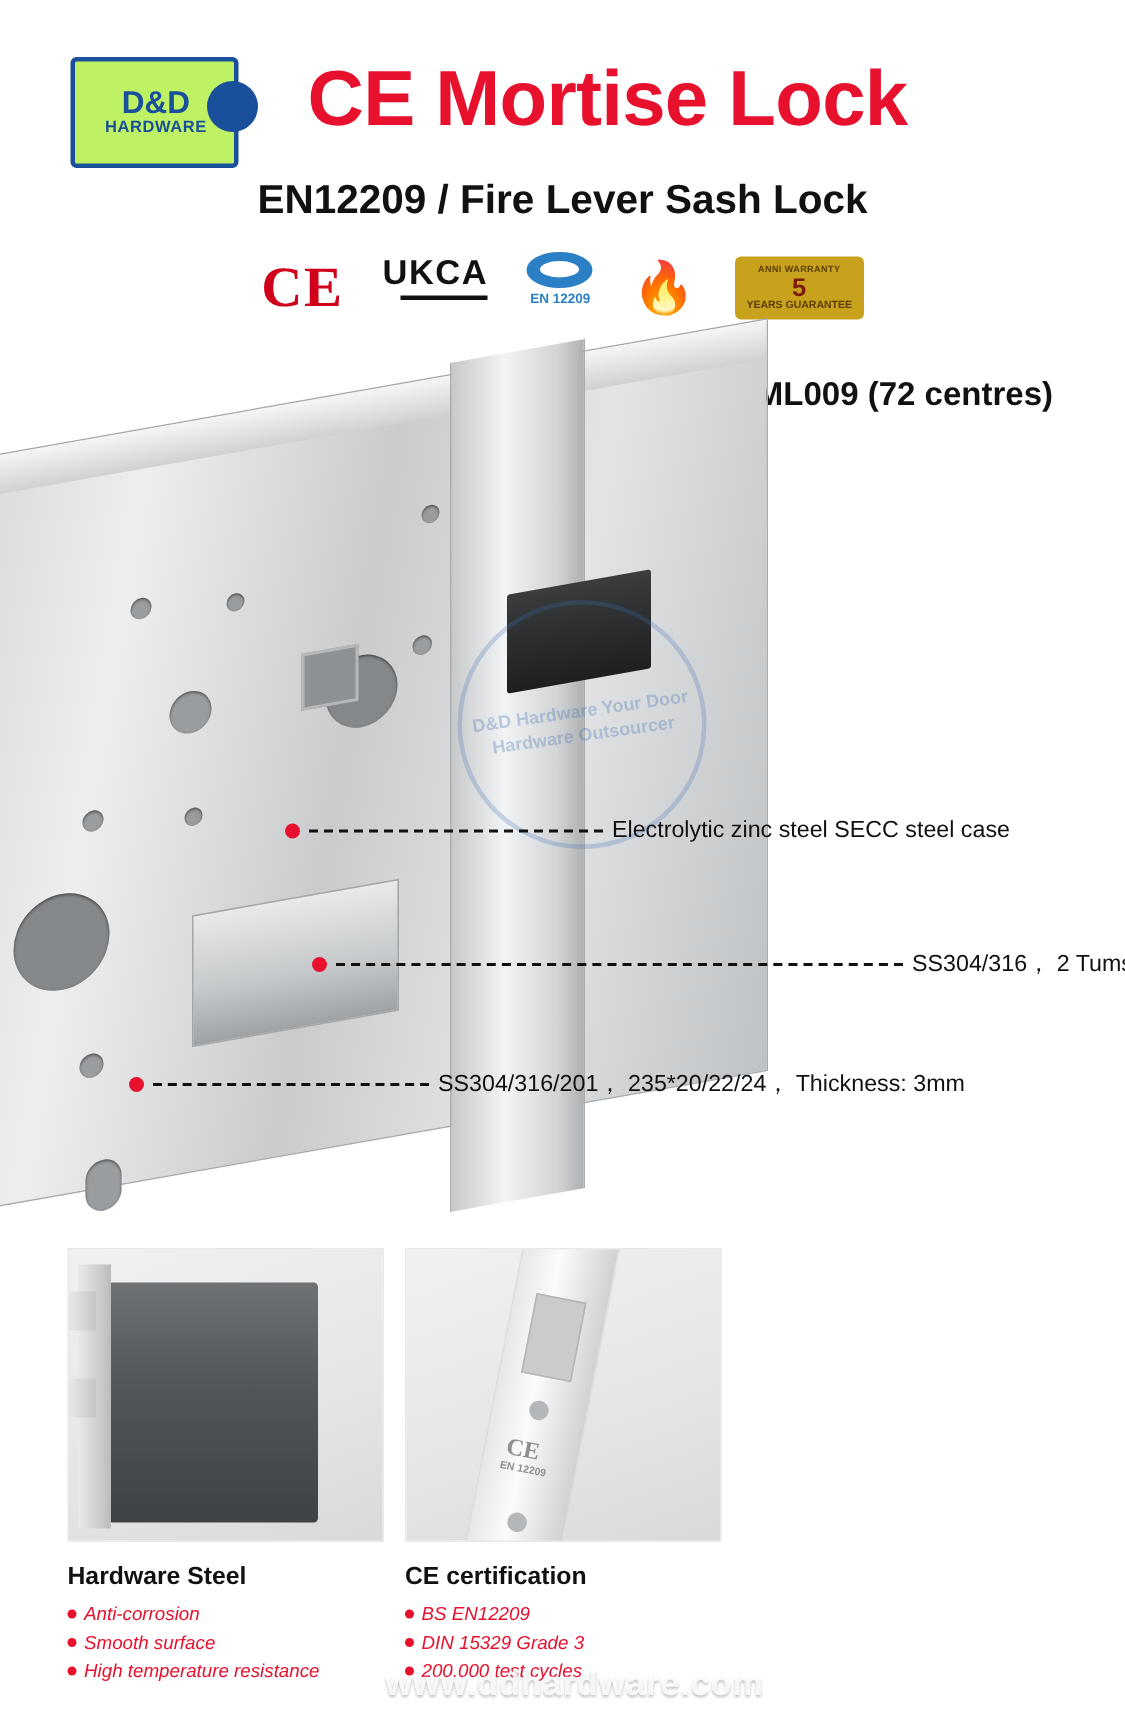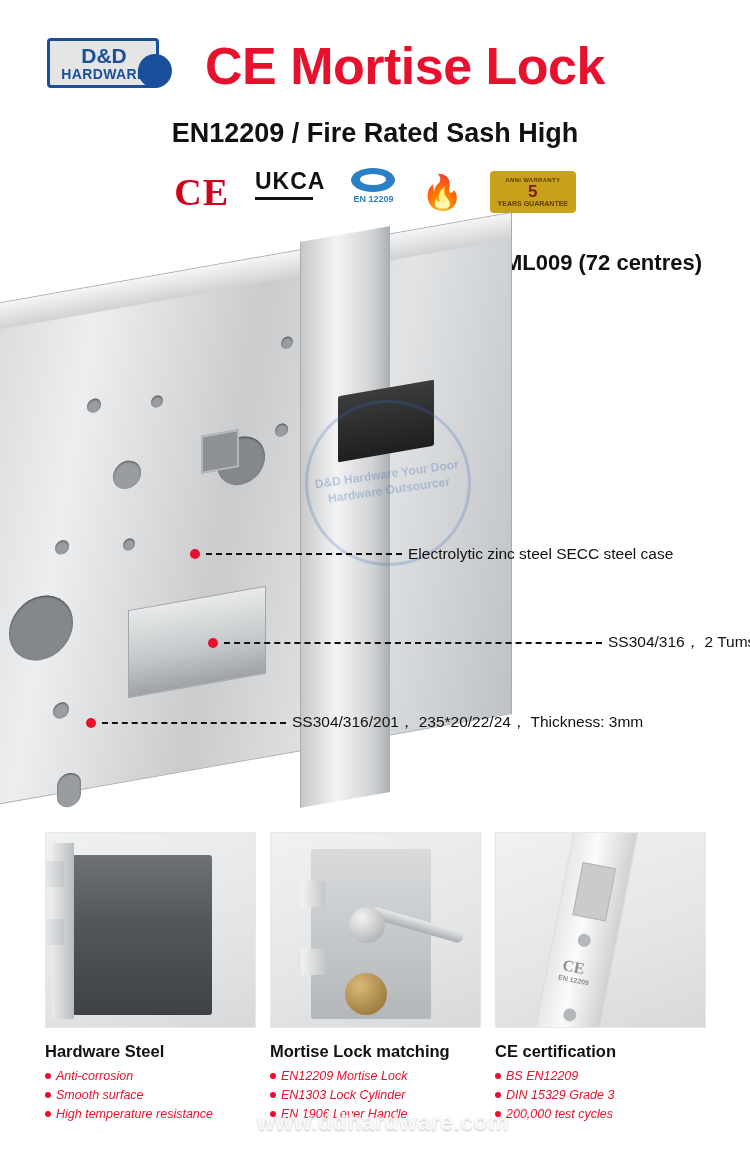--- a/index.html
+++ b/index.html
@@ -18,39 +18,39 @@
   
   .header {
     position: relative;
     height: 230px;
   }
   .logo {
     position: absolute;
     left: 47px;
     top: 38px;
     width: 112px;
-    height: 50px;
+    height: 74px;
     border: 3px solid #1a4f9c;
     border-radius: 4px;
-    background: #e5e5e5;
+    background: #bef264;
     display: flex;
     align-items: center;
     justify-content: center;
     box-sizing: border-box;
   }
   .logo-text {
     font-weight: bold;
     color: #1a4f9c;
     line-height: 1.05;
     font-size: 21px;
     text-align: center;
     padding-left: 2px;
   }
   .logo-text .sub {
-    font-size: 14px;
+    font-size: 11px;
     letter-spacing: .4px;
     display: block;
   }
   .logo-circle {
     position: absolute;
     right: -16px;
     top: 13px;
     width: 34px;
     height: 34px;
     border-radius: 50%;
@@ -94,21 +94,21 @@
   .badge-ce {
     font-size: 38px;
     font-weight: bold;
     color: #d0021b;
     font-family: "Liberation Serif", serif;
     letter-spacing: 1px;
   }
   .badge-ukca {
     display: flex;
     flex-direction: column;
-    align-items: flex-start;
+    align-items: flex-end;
     color: #111;
     font-weight: bold;
   }
   .badge-ukca .big { font-size: 23px; letter-spacing: 1px; }
   .badge-ukca .bar { width: 58px; height: 3px; background: #111; margin-top: 2px; }
   .badge-en {
     display: flex;
     flex-direction: column;
     align-items: center;
   }
@@ -394,21 +394,21 @@
 
   <div class="logo">
     <div class="logo-text">
       <span>D&amp;D</span>
       <span class="sub">HARDWARE</span>
     </div>
     <div class="logo-circle"></div>
   </div>
 
   <div class="title-main">CE Mortise Lock</div>
-  <div class="title-sub">EN12209 / Fire Rated Sash High</div>
+  <div class="title-sub">EN12209 / Fire Lever Sash Lock</div>
 
   <div class="badges">
     <div class="badge badge-ce">CE</div>
 
     <div class="badge badge-ukca">
       <span class="big">UKCA</span>
       <span class="bar"></span>
     </div>
 
     <div class="badge badge-en">
@@ -484,36 +484,20 @@
       <div class="p1-tongue" style="top:86px;"></div>
     </div>
     <div class="panel-title">Hardware Steel</div>
     <ul class="panel-list">
       <li>Anti-corrosion</li>
       <li>Smooth surface</li>
       <li>High temperature resistance</li>
     </ul>
   </div>
 
-  <div class="panel">
-    <div class="panel-img">
-      <div class="p2-plate"></div>
-      <div class="p2-handle"></div>
-      <div class="p2-rose"></div>
-      <div class="p2-cyl"></div>
-      <div class="p1-tongue" style="left:30px; top:48px;"></div>
-      <div class="p1-tongue" style="left:30px; top:116px;"></div>
-    </div>
-    <div class="panel-title">Mortise Lock matching</div>
-    <ul class="panel-list">
-      <li>EN12209 Mortise Lock</li>
-      <li>EN1303 Lock Cylinder</li>
-      <li>EN 1906 Lever Handle</li>
-    </ul>
-  </div>
 
   <div class="panel">
     <div class="panel-img">
       <div class="p3-bar">
         <div class="p3-slot"></div>
         <div class="p3-hole" style="top:110px;"></div>
         <div class="p3-hole" style="top:186px;"></div>
         <div class="p3-ce">CE</div>
         <div class="p3-en">EN 12209</div>
       </div>

